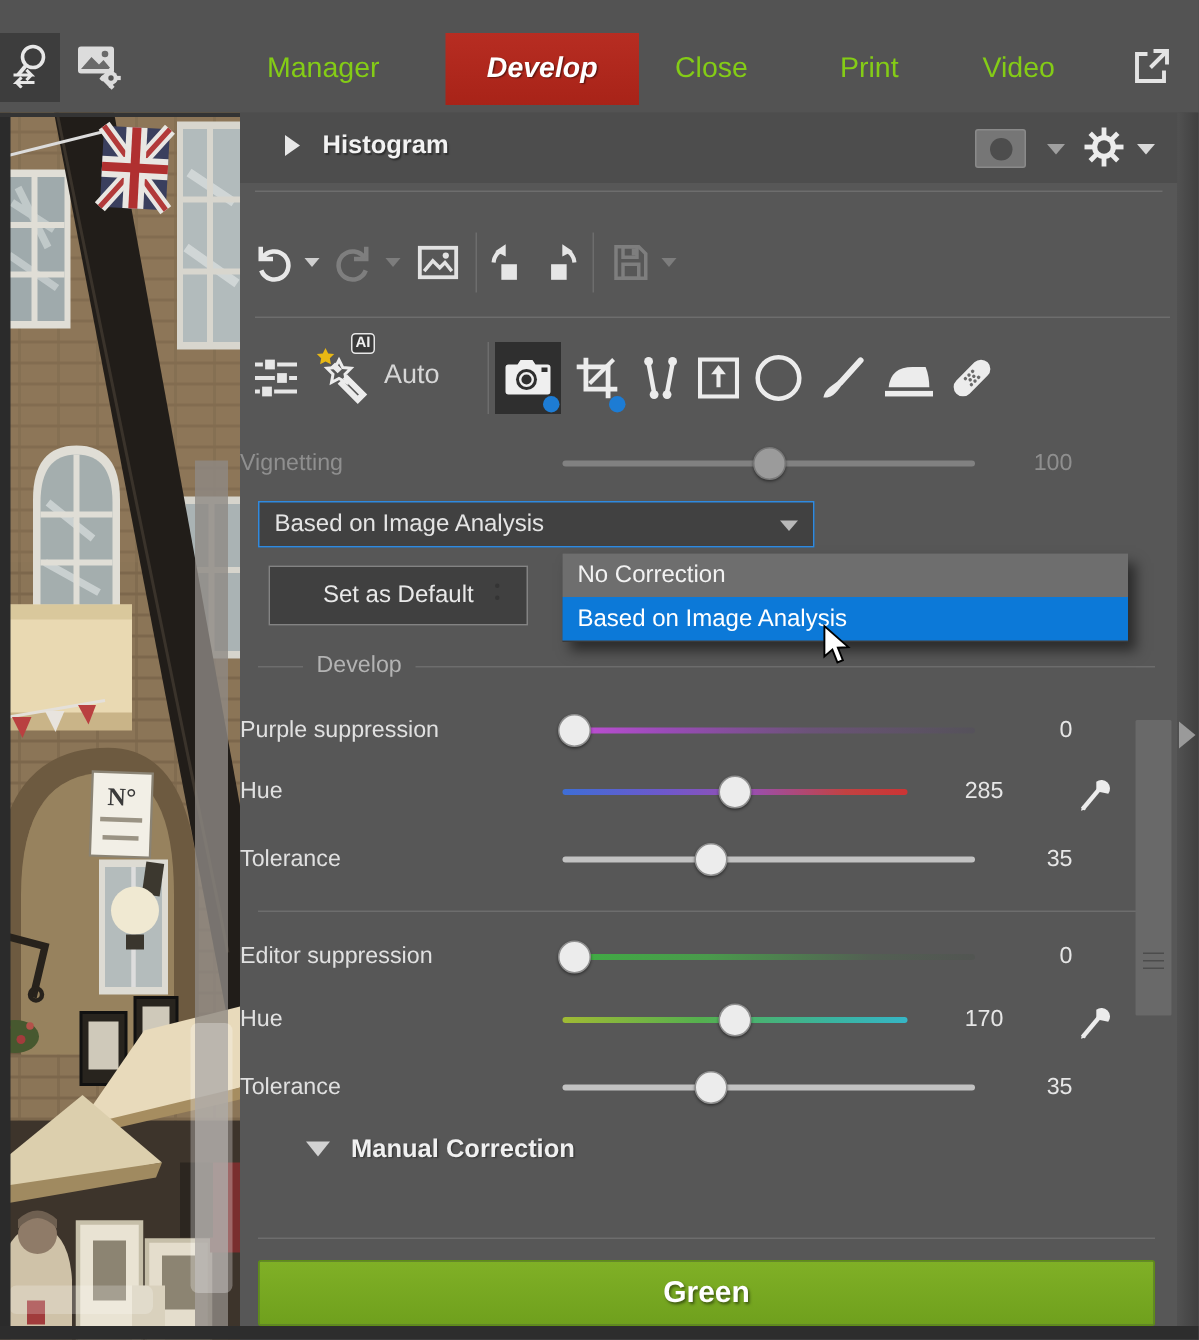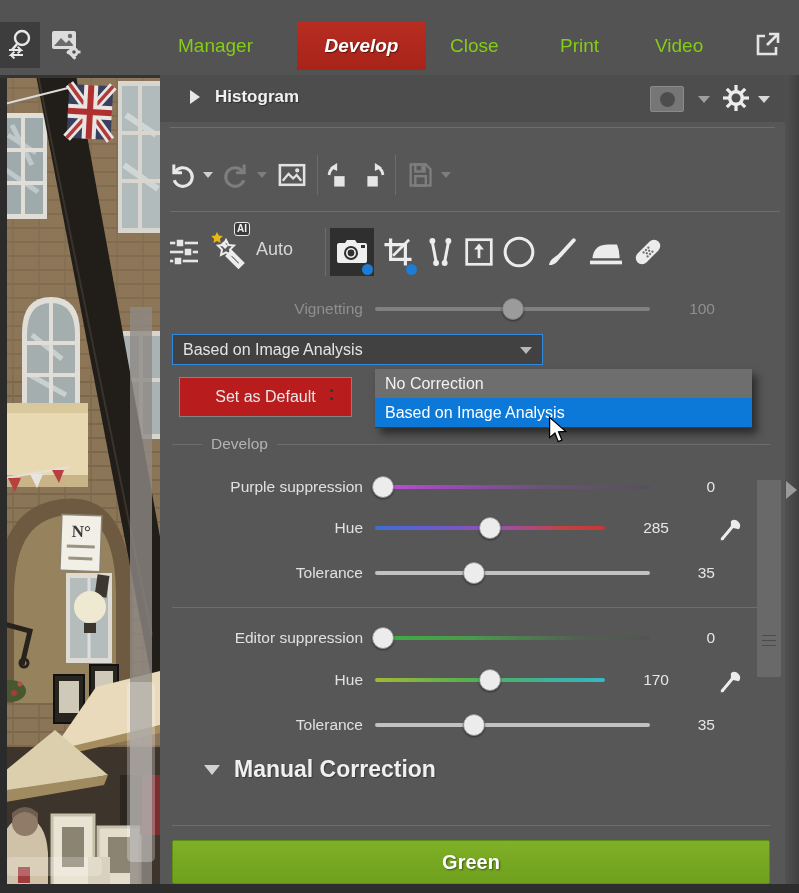--- a/index.html
+++ b/index.html
@@ -55,21 +55,21 @@
   
   .toolslot { position:absolute; top:153px; width:44px; height:48px; display:flex; align-items:center; justify-content:center; }
   .toolslot.sel { background:#2f2f2f; }
   .auto-label { position:absolute; left:96px; top:164px; font-size:18px; color:#d6d6d6; }
   .bluedot { position:absolute; width:11px; height:11px; border-radius:50%; background:#1d7cd4; }
   .ai-badge { position:absolute; left:74px; top:147px; font-size:10px; font-weight:bold; color:#f0f0f0;
               border:1.5px solid #e8e8e8; background:#3a3a3a; border-radius:3px; padding:0 2px; line-height:12px; }
 
   
   .ctl-row { position:absolute; left:0; width:555px; height:34px; display:flex; align-items:center; }
-  .lbl { width:203px; text-align:right; font-size:15.5px; color:#e0e0e0; padding-right:0; flex:none; }
+  .lbl { width:203px; font-size:15.5px; color:#e0e0e0; padding-right:0; flex:none; }
   .lbl.dim, .val.dim { color:#8f8f8f; }
   .slider { position:relative; height:22px; margin-left:12px; flex:none; }
   .slider.std { width:275px; } .slider.short { width:230px; }
   .track { position:absolute; left:0; right:0; top:9px; height:4px; border-radius:2px; background:#c2c2c2; }
   .track.dis { background:#818181; }
   .track.t-purple { background:linear-gradient(90deg,#c44fd8 0%,#9a4bb8 25%,#6b5378 60%,#55525a 100%); }
   .track.t-phue  { background:linear-gradient(90deg,#3e6ed6 0%,#6f58cc 30%,#9a4fae 55%,#c24242 82%,#cc3434 100%); }
   .track.t-green { background:linear-gradient(90deg,#3fae43 0%,#4a9a4c 35%,#535f53 75%,#525552 100%); }
   .track.t-ghue  { background:linear-gradient(90deg,#a0ba34 0%,#55b04f 40%,#3ab4a0 78%,#36b6c6 100%); }
   .knob { position:absolute; top:0; width:22px; height:22px; border-radius:50%; background:#ececec;
@@ -85,32 +85,32 @@
   .combo { position:relative; margin-left:12px; width:371px; height:31px; background:#414141; border:1px solid #2f8ae0;
            display:flex; align-items:center; padding:0 10px; font-size:16px; color:#e4e4e4; }
   .combo .caret { position:absolute; right:10px; top:12px; border-top-color:#b8b8b8; }
 
   .droplist { position:absolute; left:215px; top:294px; width:377px; z-index:40; background:#4a4a4a;
               box-shadow:5px 6px 8px rgba(0,0,0,.5); border-bottom:1px solid #3a3a3a; }
   .dropitem { height:29px; line-height:29px; padding:0 10px; font-size:16px; }
   .dropitem.hoverish { background:#6e6e6e; color:#f2f2f2; }
   .dropitem.selected { background:#0c79d8; color:#fff; }
 
-  .setdef { position:absolute; left:19px; top:302px; width:173px; height:40px; background:#b91c1c;
+  .setdef { position:absolute; left:19px; top:302px; width:173px; height:40px; background:#404040;
             border:1px solid #838383; color:#e8e8e8; font-size:16px; font-family:"Liberation Sans",sans-serif; }
   .grip-dots { position:absolute; left:170px; top:314px; width:3px; }
   .grip-dots i { display:block; width:3px; height:3px; border-radius:50%; background:#343434; margin-bottom:5px; }
 
   .sect { position:absolute; left:12px; right:15px; display:flex; align-items:center; color:#b3b3b3; font-size:15.5px; }
   .sect::before { content:""; width:30px; height:1px; background:#6d6d6d; margin-right:9px; }
   .sect::after { content:""; flex:1; height:1px; background:#6d6d6d; margin-left:9px; }
 
   .manual-hdr { position:absolute; left:30px; top:681px; display:flex; align-items:center; }
   .tri-down { width:0; height:0; border-left:8px solid transparent; border-right:8px solid transparent; border-top:10px solid #d2d2d2; }
-  .manual-hdr span { margin-left:14px; font-size:23px; font-weight:bold; color:#f0f0f0; text-shadow:1px 1px 1px rgba(0,0,0,.35); }
+  .manual-hdr span { margin-left:14px; font-size:17px; font-weight:bold; color:#f0f0f0; text-shadow:1px 1px 1px rgba(0,0,0,.35); }
 
   .closebtn { position:absolute; left:12px; top:765px; width:598px; height:44px;
               background:linear-gradient(#80b026,#6fa01d); border:1px solid #5e8d16; border-radius:2px;
               color:#fff; font-size:20px; font-weight:bold; text-shadow:1px 1px 2px rgba(0,0,0,.5);
               font-family:"Liberation Sans",sans-serif; }
 
   
   .p-scroll { position:absolute; left:597px; top:405px; width:24px; height:197px; background:#696969; border-radius:1px; }
   .p-scroll .grips { position:absolute; left:5px; top:155px; width:14px; }
   .p-scroll .grips i { display:block; height:1px; background:#4c4c4c; margin-bottom:4px; }

